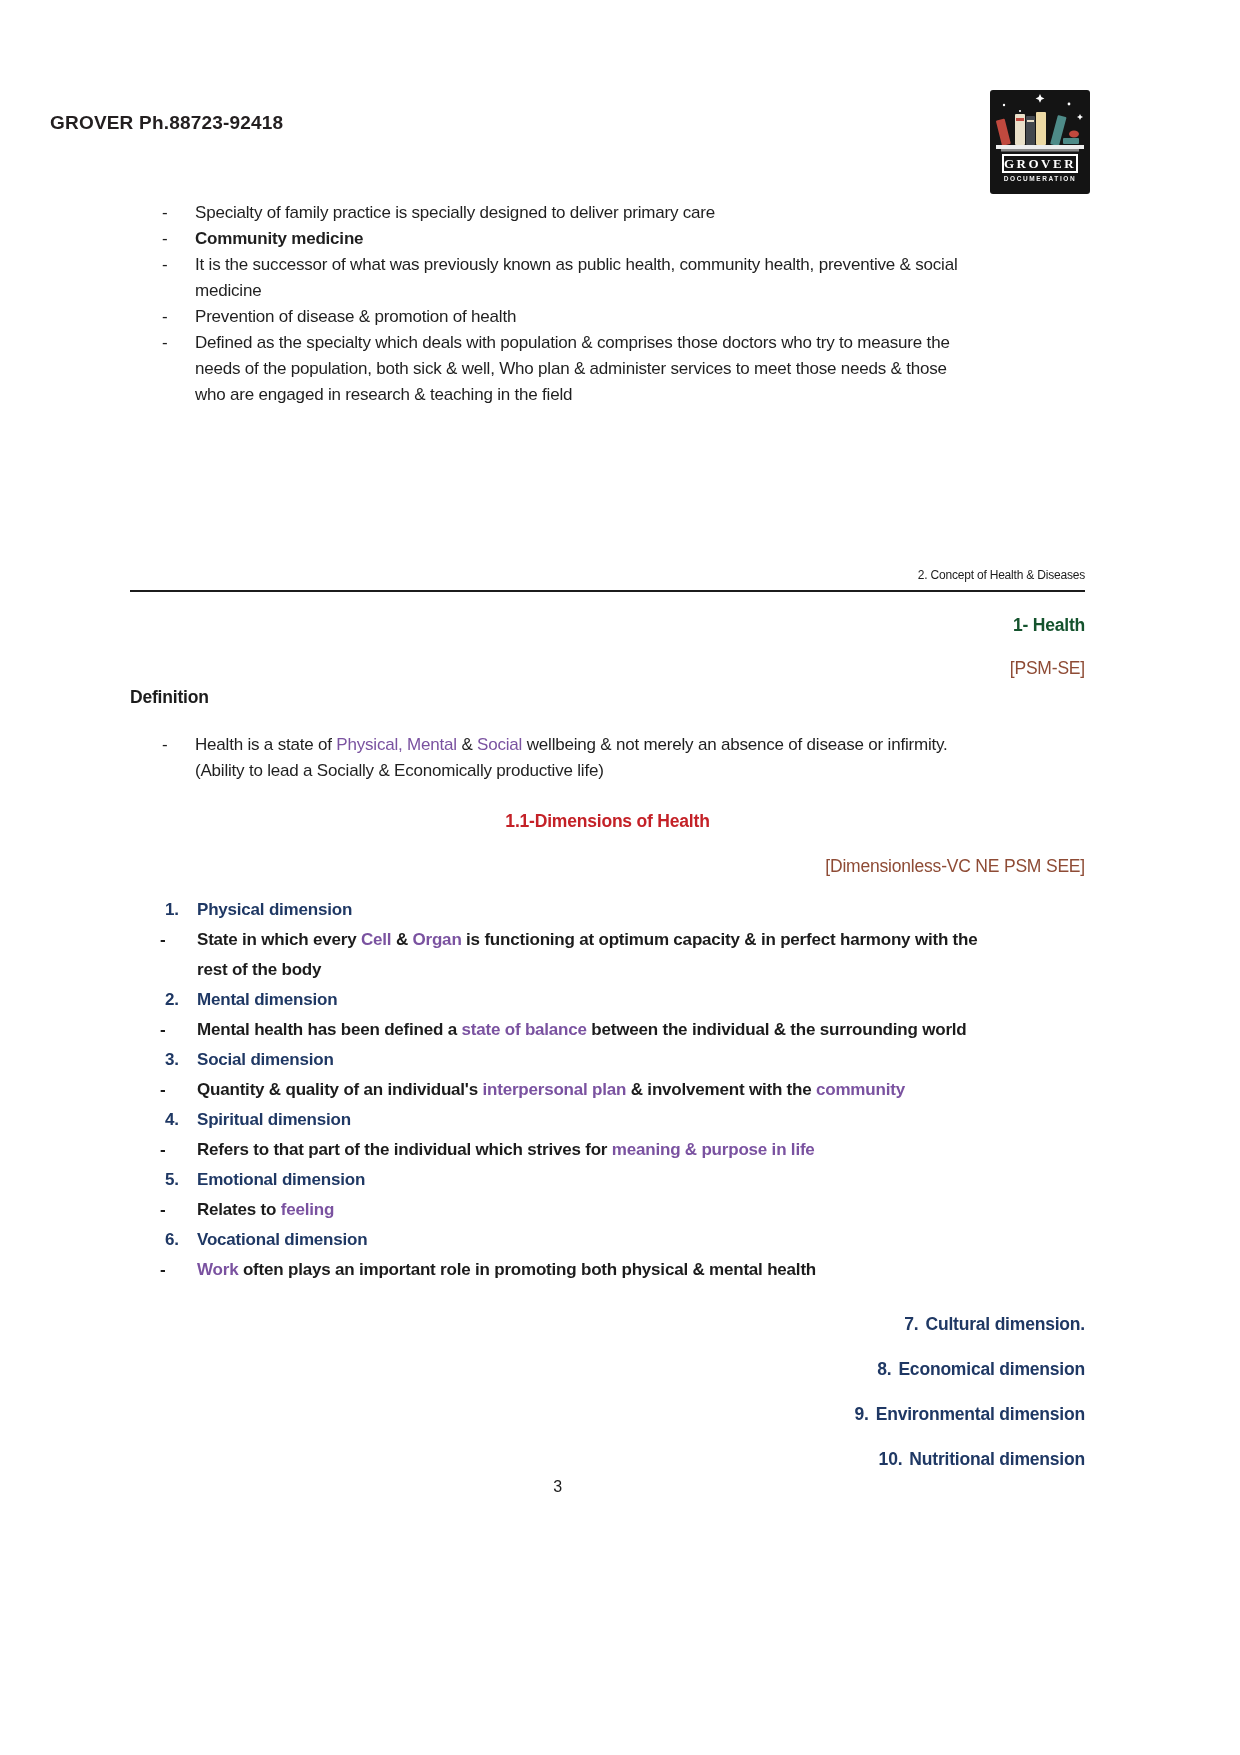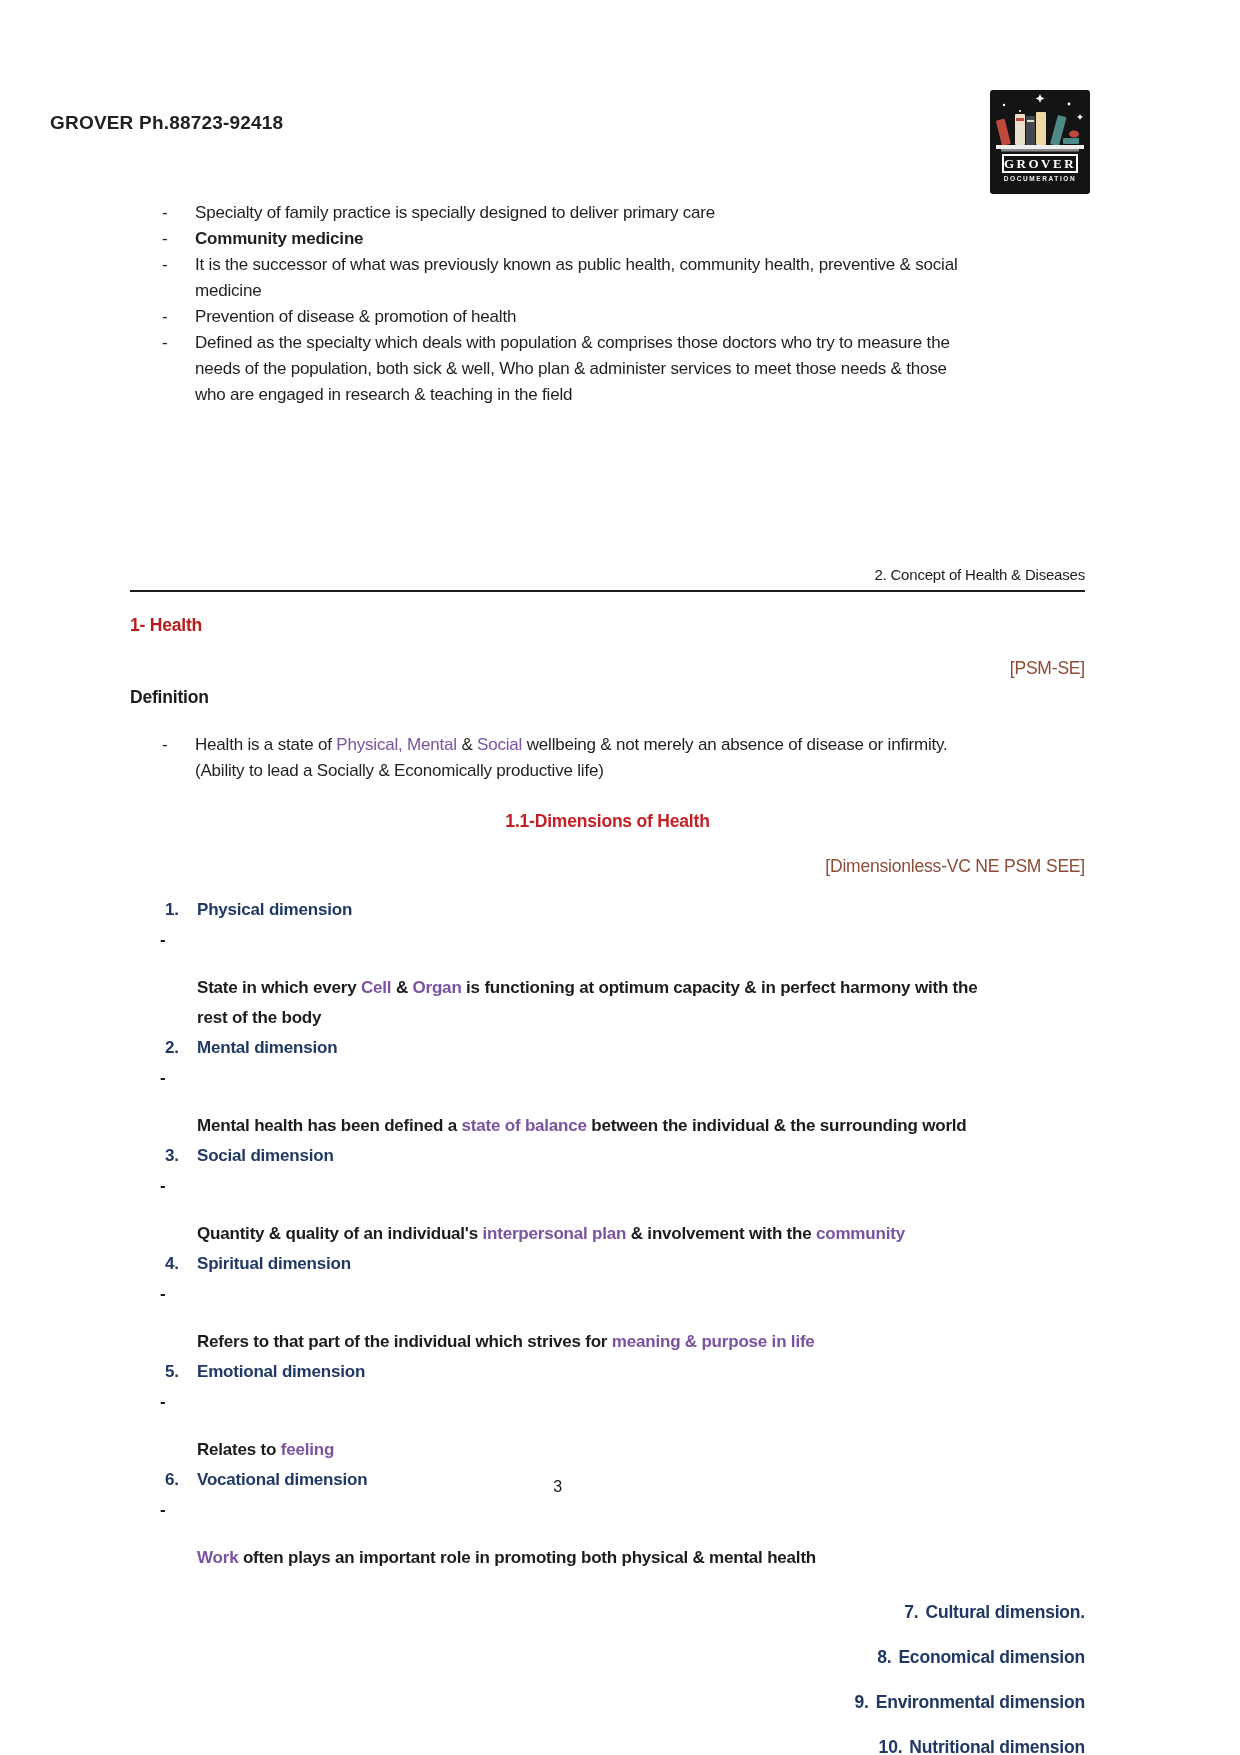--- a/index.html
+++ b/index.html
@@ -64,37 +64,37 @@
   }
 
   .intro-list { margin-top: 200px; font-size: 17px; line-height: 26px; }
   .bullet-row { display: flex; margin-left: 32px; }
   .bullet-row .marker { flex: none; width: 33px; }
   .bullet-row .btext { flex: none; max-width: 778px; }
 
   .chapter-heading {
     margin-top: 154px;
     text-align: right;
-    font-size: 15px;
+    font-size: 12px;
     line-height: 26px;
     color: #1c1c1c;
   }
   .rule {
     border: none;
     border-top: 2px solid #1c1c1c;
     margin: 2px 0 0 0;
   }
 
   .health-heading {
     margin-top: 20px;
-    text-align: left;
+    text-align: right;
     font-size: 17.5px;
     font-weight: bold;
     line-height: 26px;
-    color: #b91c1c;
+    color: #14532d;
   }
   .def-row {
     margin-top: 17px;
     display: flex;
     justify-content: space-between;
     font-size: 17.5px;
     line-height: 26px;
   }
   .def-label { font-weight: bold; color: #1c1c1c; margin-top: 29px; }
   .brown { color: #8e4b35; }
@@ -113,21 +113,21 @@
     text-align: right;
     font-size: 17.5px;
     line-height: 26px;
   }
 
   .dim-list { margin-top: 16px; font-size: 17px; line-height: 30px; font-weight: bold; color: #1c1c1c; }
   .dim-title-row { display: flex; margin-left: 35px; color: #1f3864; }
   .dim-title-row .num { flex: none; width: 32px; }
   .dim-detail-row { display: flex; margin-left: 30px; }
   .dim-detail-row .marker { flex: none; width: 37px; }
-  .dim-detail-row .dtext { flex: none; max-width: 800px; margin-top: 48px; }
+  .dim-detail-row .dtext { flex: none; max-width: 800px; }
 
   .extra-list { margin-top: 24px; font-size: 17.5px; line-height: 30px; font-weight: bold; color: #1f3864; text-align: right; }
   .extra-item { margin-left: 33px; margin-bottom: 15px; }
   .extra-item:last-child { margin-left: 25px; }
   .extra-item .num { margin-right: 7px; }
 
   .purple { color: #7a52a0; }
   .bold { font-weight: bold; }
 
   .page-number {

